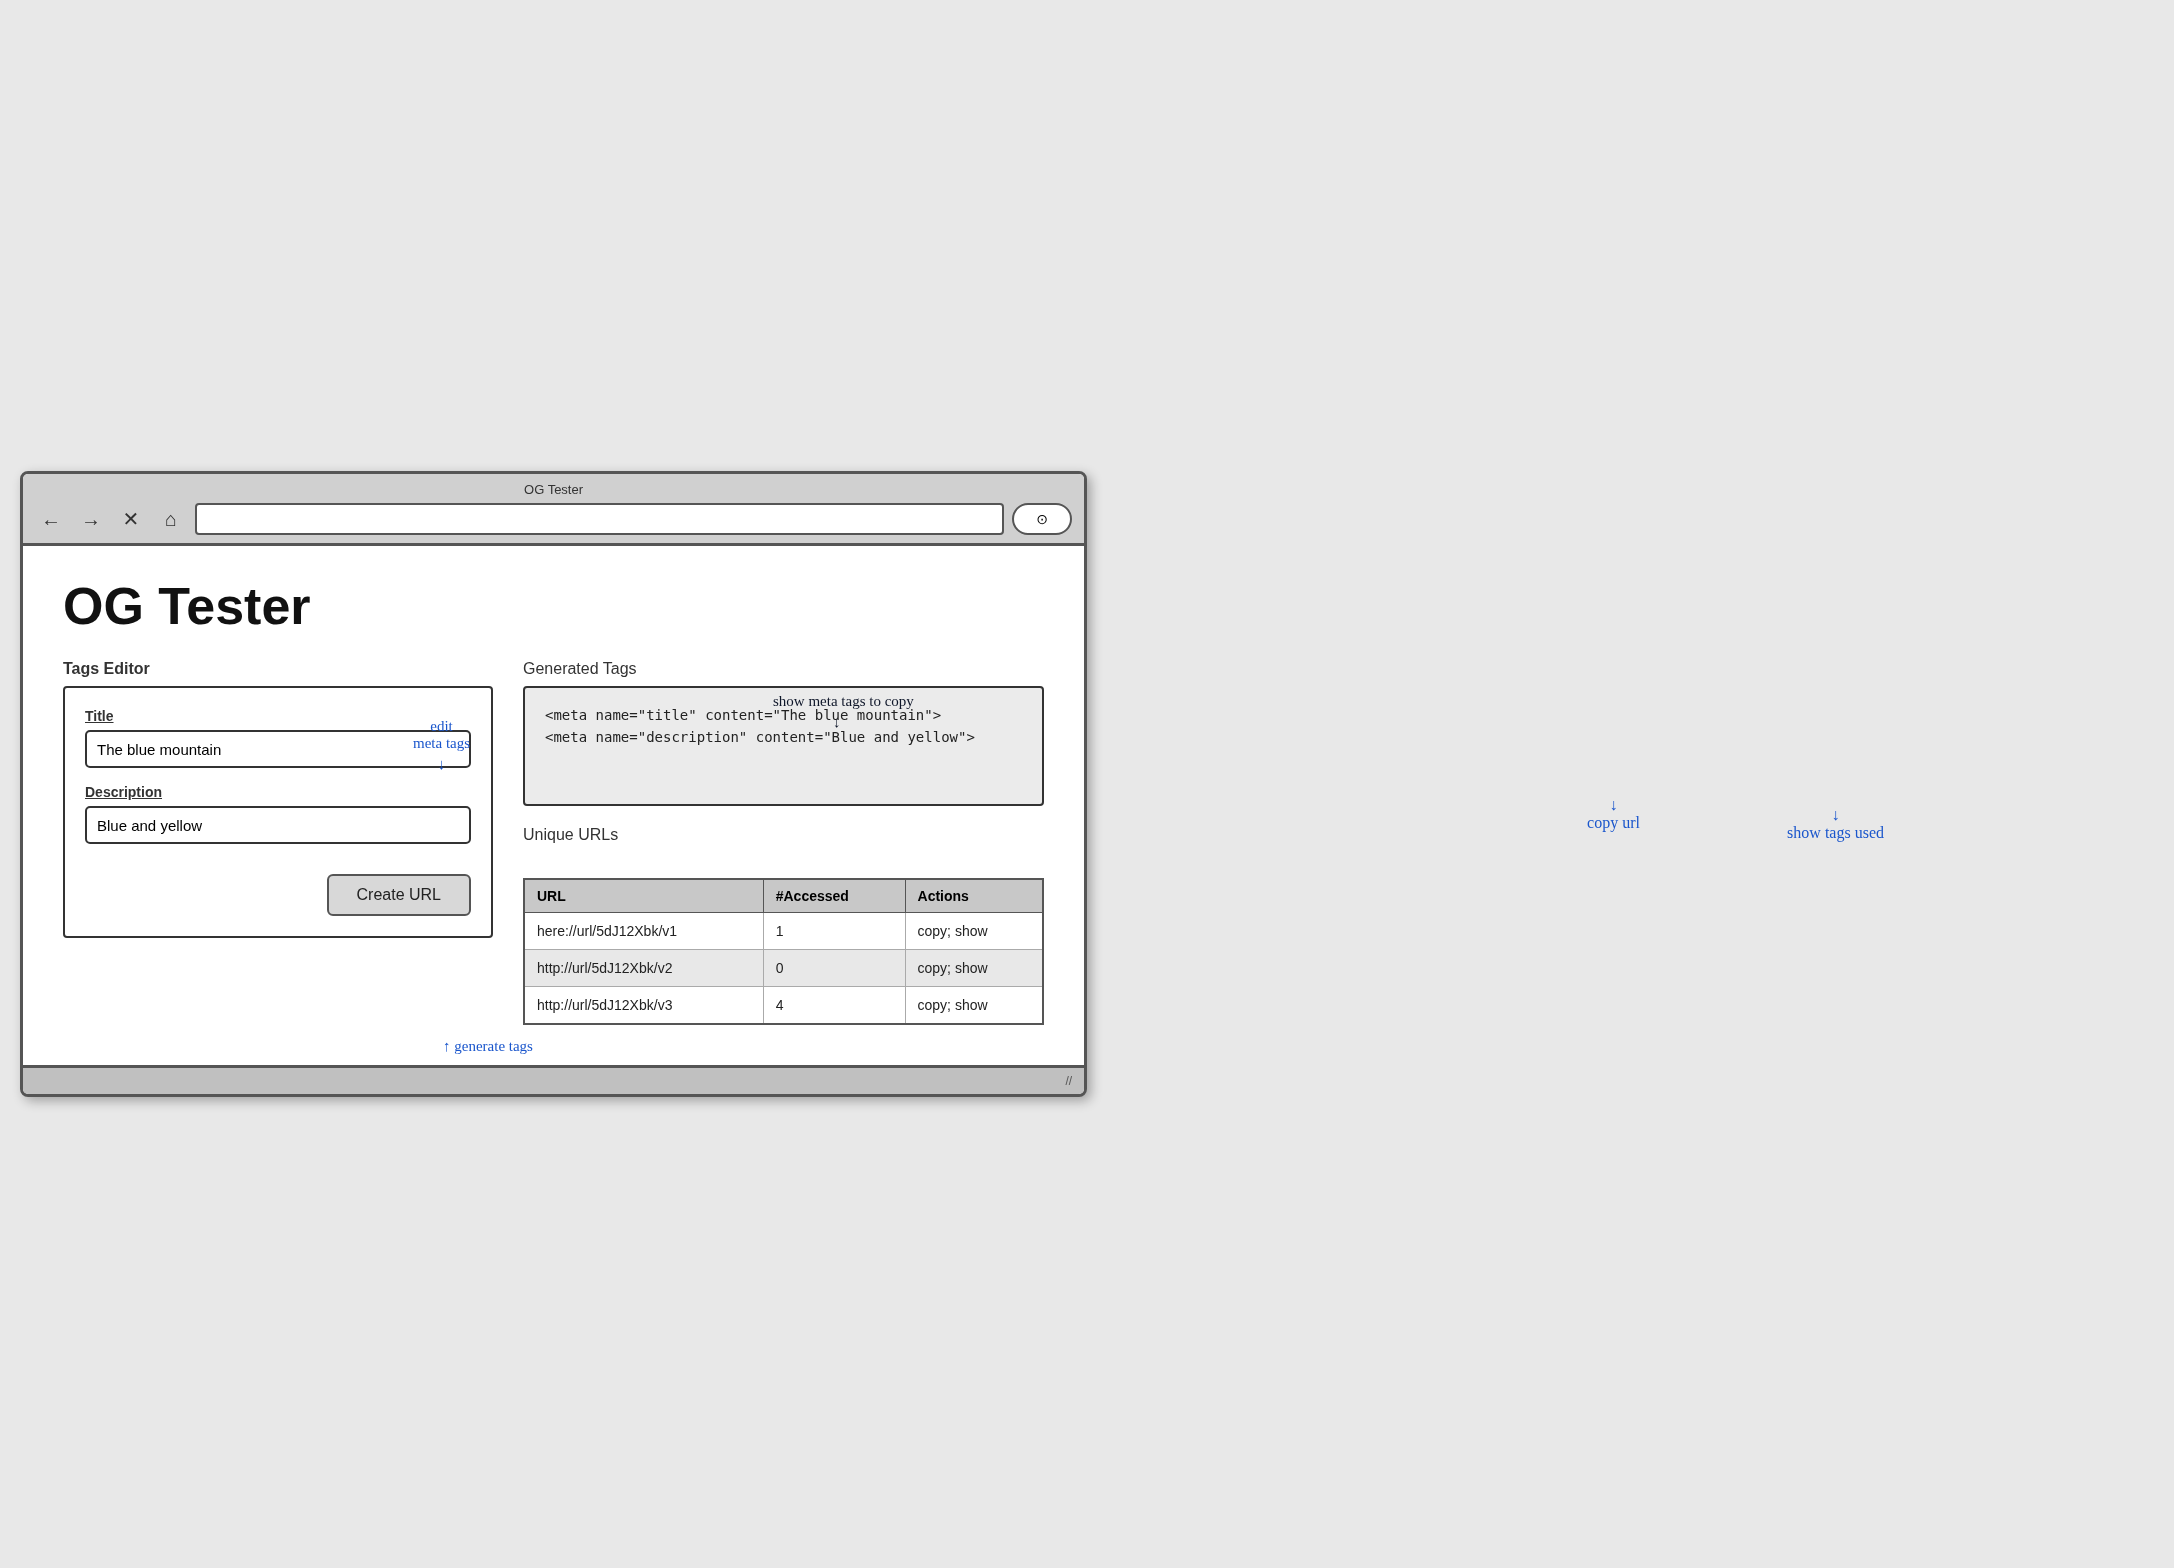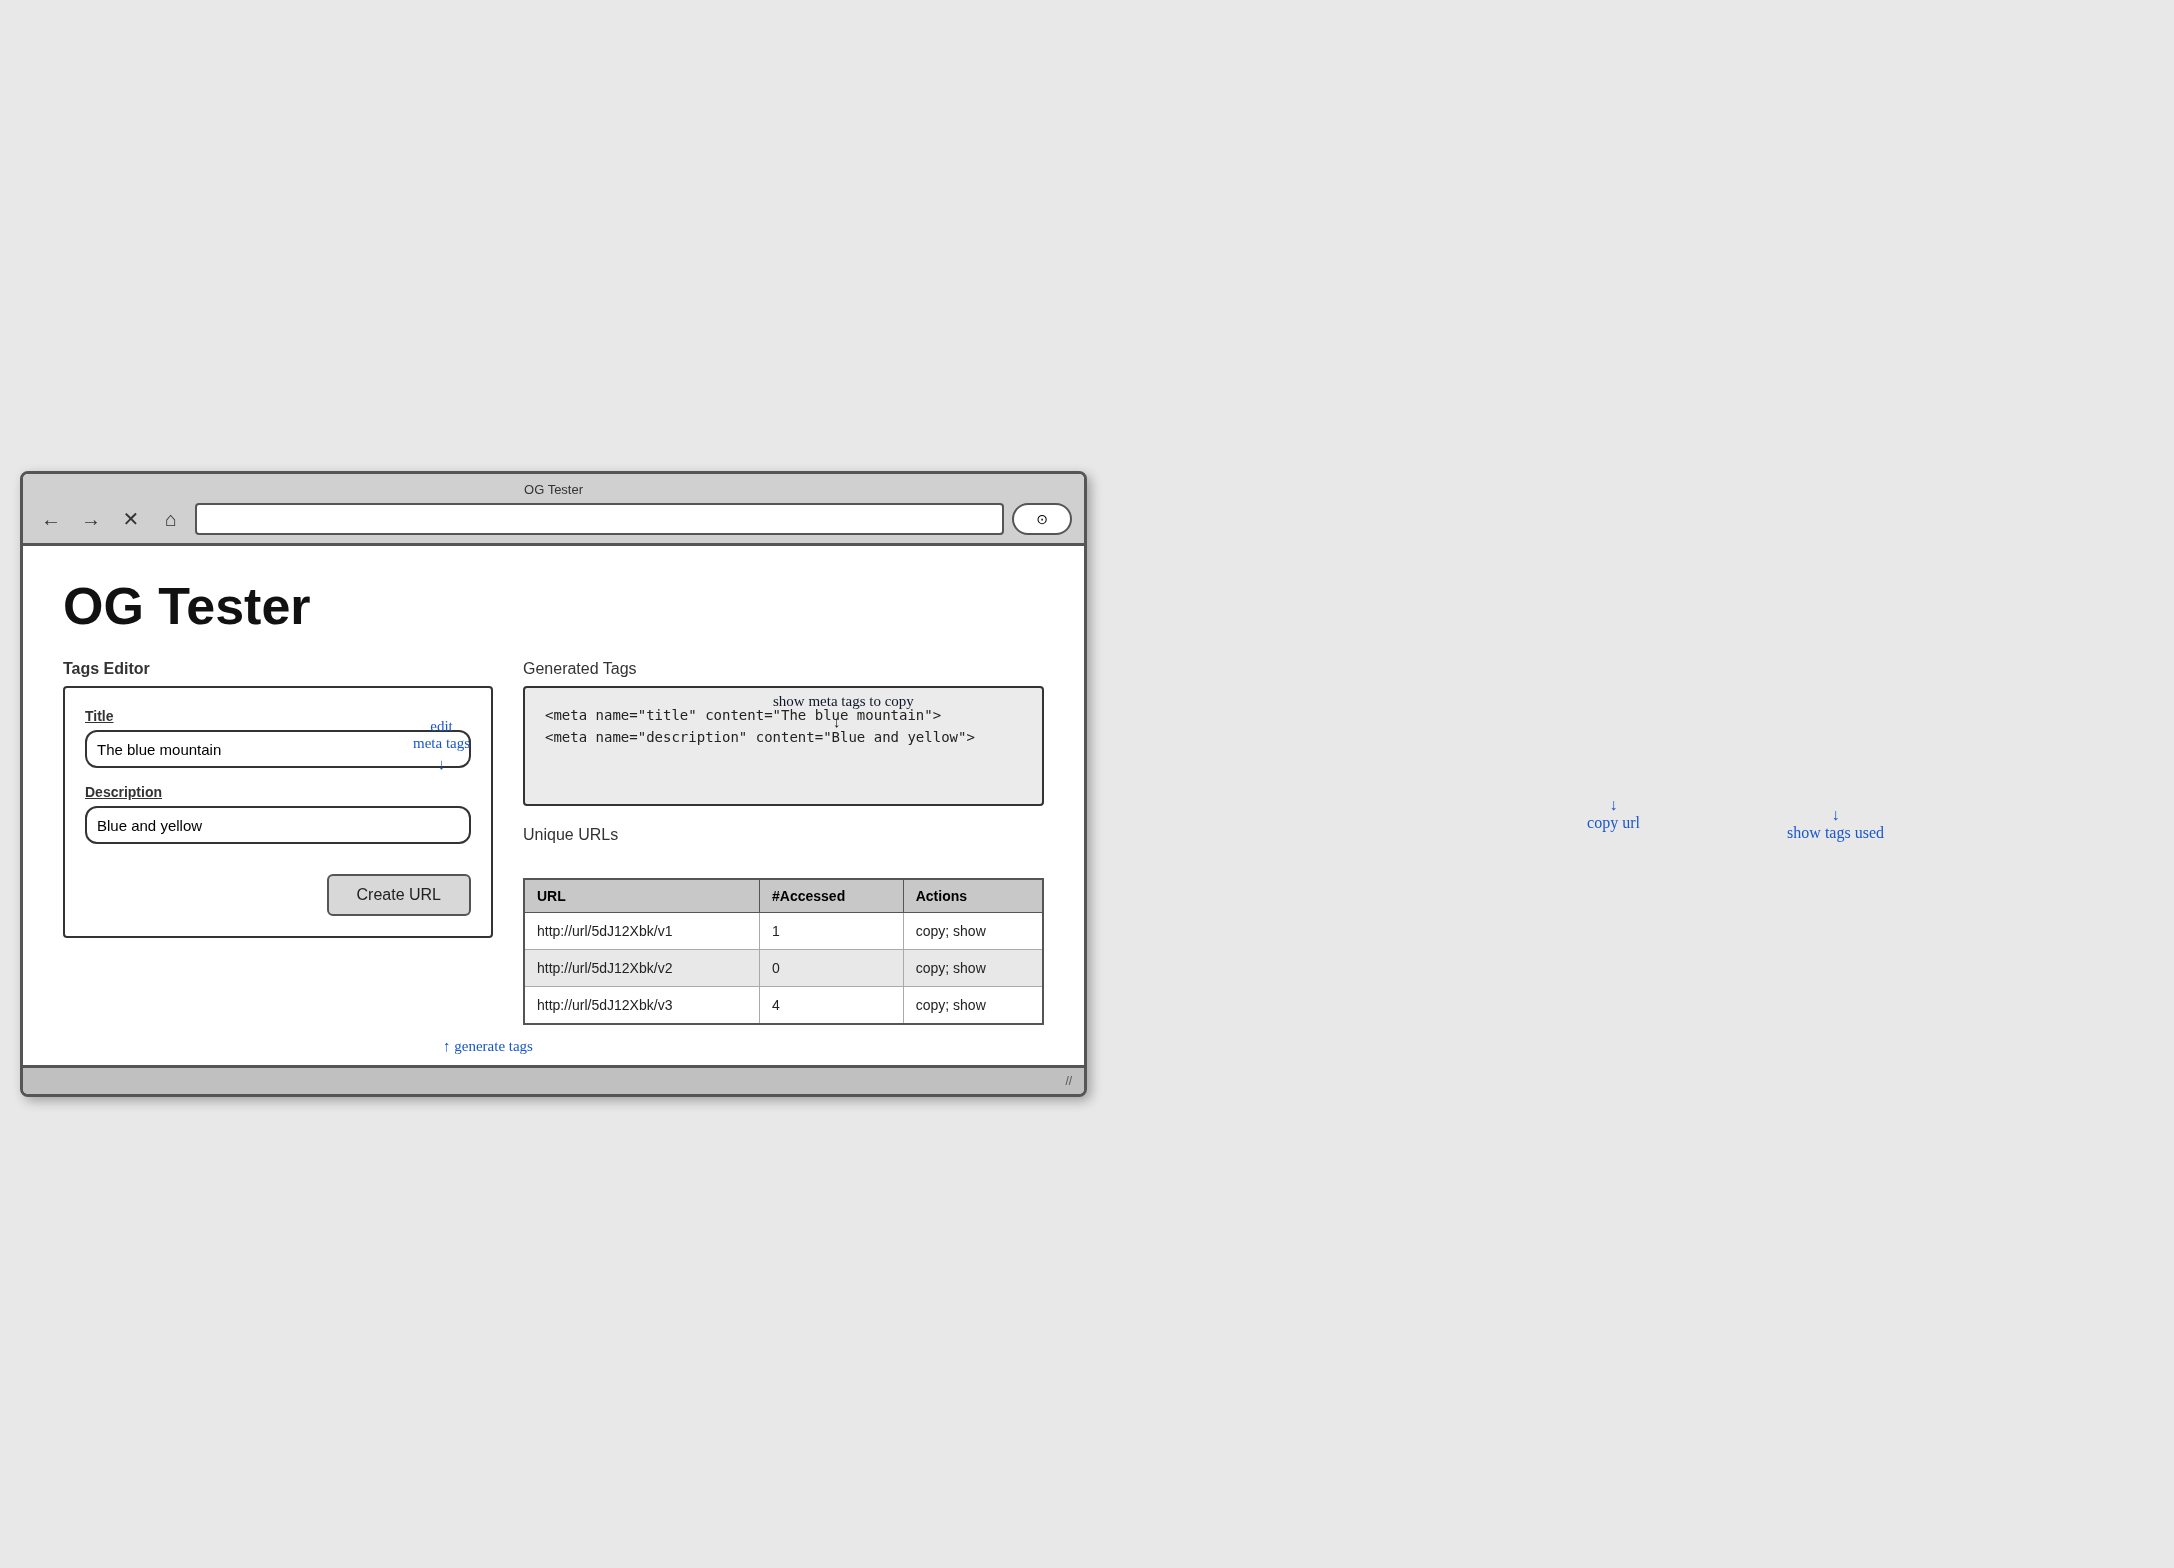--- a/index.html
+++ b/index.html
@@ -144,21 +144,21 @@
       margin-bottom: 6px;
       display: block;
       font-weight: bold;
       text-decoration: underline;
     }
 
     .text-input {
       width: 100%;
       height: 38px;
       border: 2px solid #333;
-      border-radius: 12px;
+      border-radius: 5px;
       padding: 0 10px;
       font-size: 15px;
       background: white;
     }
 
     .image-section {
       margin-top: 16px;
     }
 
     .image-label {
@@ -322,21 +322,21 @@
         <table class="urls-table">
           <thead>
             <tr>
               <th>URL</th>
               <th>#Accessed</th>
               <th>Actions</th>
             </tr>
           </thead>
           <tbody id="urls-tbody">
           <tr>
-                <td>http://url/5dJ12Xbk/v1</td>
+                <td>here://url/5dJ12Xbk/v1</td>
                 <td>1</td>
                 <td>copy; show</td>
               </tr>
               <tr>
                 <td>http://url/5dJ12Xbk/v2</td>
                 <td>0</td>
                 <td>copy; show</td>
               </tr>
               <tr>
                 <td>http://url/5dJ12Xbk/v3</td>

